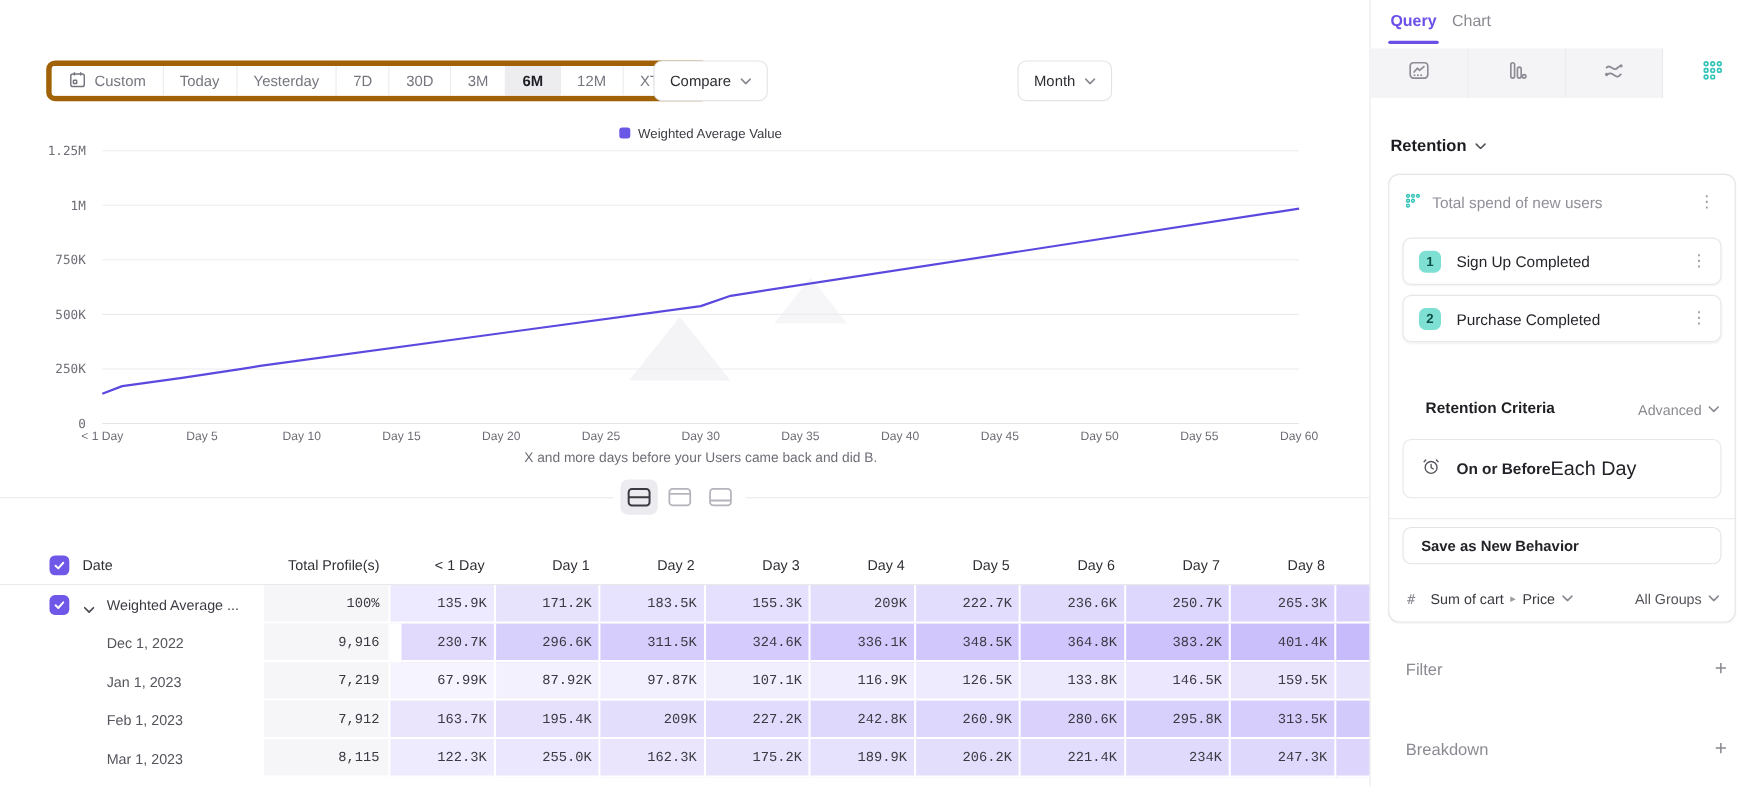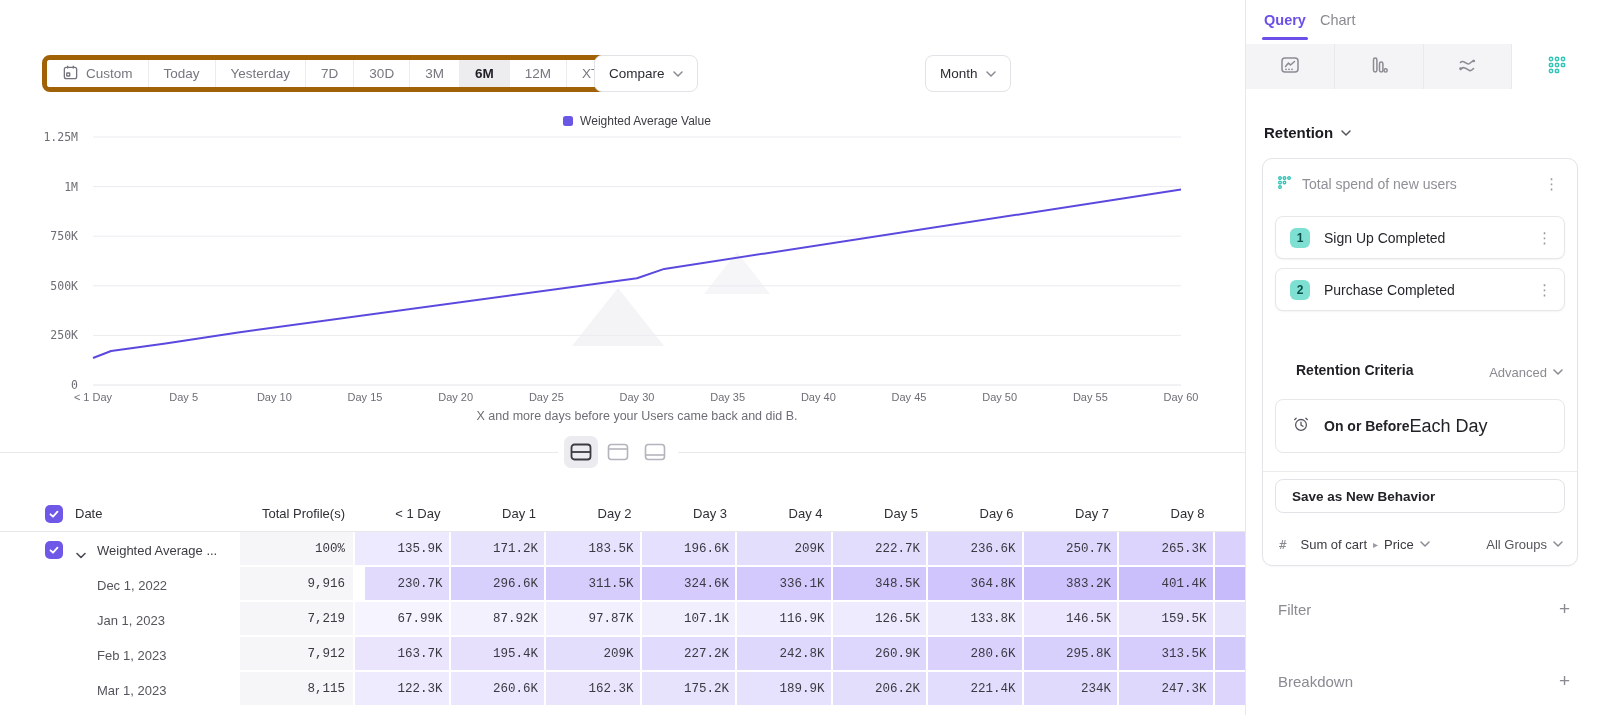--- a/index.html
+++ b/index.html
@@ -271,21 +271,21 @@
           </span>
           <span class="exp"><svg width="10" height="7" viewBox="0 0 10 6">
               <path d="M1 1l4 4 4-4" fill="none" stroke="#4a4a52" stroke-width="1.6" stroke-linecap="round" stroke-linejoin="round"></path>
             </svg></span>
           <span class="lab strong">Weighted Average ...</span>
         </div>
         <div class="num total">100%</div>
         <div class="num" style="background: rgba(118, 88, 245, 0.13);">135.9K</div>
         <div class="num" style="background: rgba(118, 88, 245, 0.165);">171.2K</div>
         <div class="num" style="background: rgba(118, 88, 245, 0.176);">183.5K</div>
-        <div class="num" style="background: rgba(118, 88, 245, 0.19);">196.6K</div>
+        <div class="num" style="background: rgba(118, 88, 245, 0.19);">155.3K</div>
         <div class="num" style="background: rgba(118, 88, 245, 0.2);">209K</div>
         <div class="num" style="background: rgba(118, 88, 245, 0.21);">222.7K</div>
         <div class="num" style="background: rgba(118, 88, 245, 0.224);">236.6K</div>
         <div class="num" style="background: rgba(118, 88, 245, 0.24);">250.7K</div>
         <div class="num" style="background: rgba(118, 88, 245, 0.255);">265.3K</div>
         <div class="num" style="background: rgba(118, 88, 245, 0.27);"></div>
       </div>
       <div class="trow drow">
         <div class="lab-cell">
           <span class="lab">Dec 1, 2022</span>
@@ -333,21 +333,21 @@
         <div class="num" style="background: rgba(118, 88, 245, 0.282);">295.8K</div>
         <div class="num" style="background: rgba(118, 88, 245, 0.298);">313.5K</div>
         <div class="num" style="background: rgba(118, 88, 245, 0.318);"></div>
       </div>
       <div class="trow drow">
         <div class="lab-cell">
           <span class="lab">Mar 1, 2023</span>
         </div>
         <div class="num total">8,115</div>
         <div class="num" style="background: rgba(118, 88, 245, 0.118);">122.3K</div>
-        <div class="num" style="background: rgba(118, 88, 245, 0.145);">260.6K</div>
+        <div class="num" style="background: rgba(118, 88, 245, 0.145);">255.0K</div>
         <div class="num" style="background: rgba(118, 88, 245, 0.157);">162.3K</div>
         <div class="num" style="background: rgba(118, 88, 245, 0.17);">175.2K</div>
         <div class="num" style="background: rgba(118, 88, 245, 0.18);">189.9K</div>
         <div class="num" style="background: rgba(118, 88, 245, 0.196);">206.2K</div>
         <div class="num" style="background: rgba(118, 88, 245, 0.21);">221.4K</div>
         <div class="num" style="background: rgba(118, 88, 245, 0.224);">234K</div>
         <div class="num" style="background: rgba(118, 88, 245, 0.235);">247.3K</div>
         <div class="num" style="background: rgba(118, 88, 245, 0.25);"></div>
       </div>
     </div>

